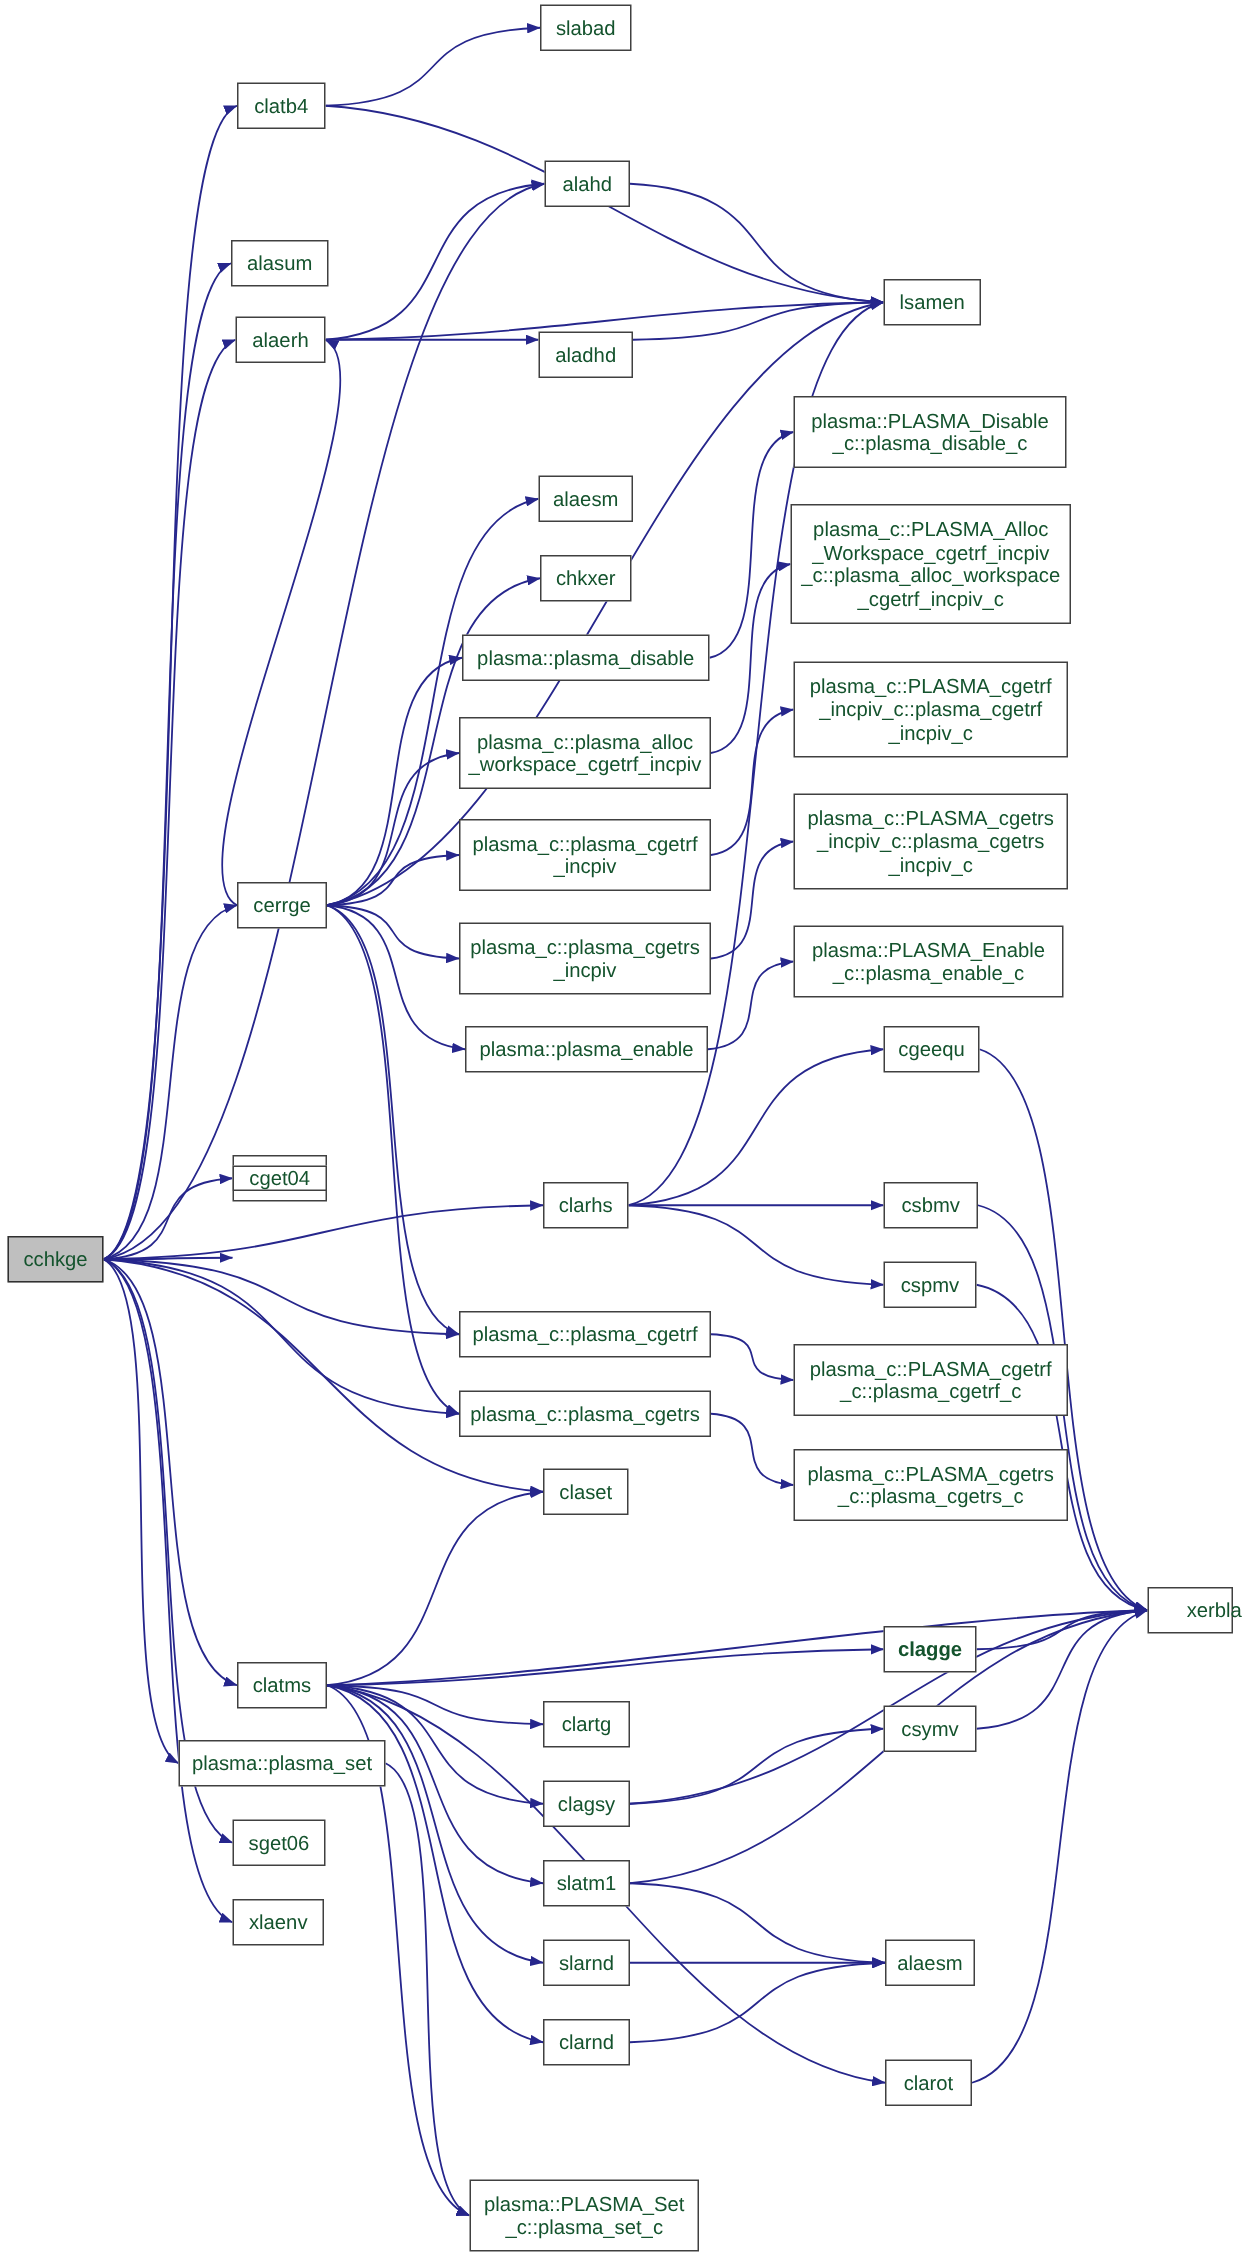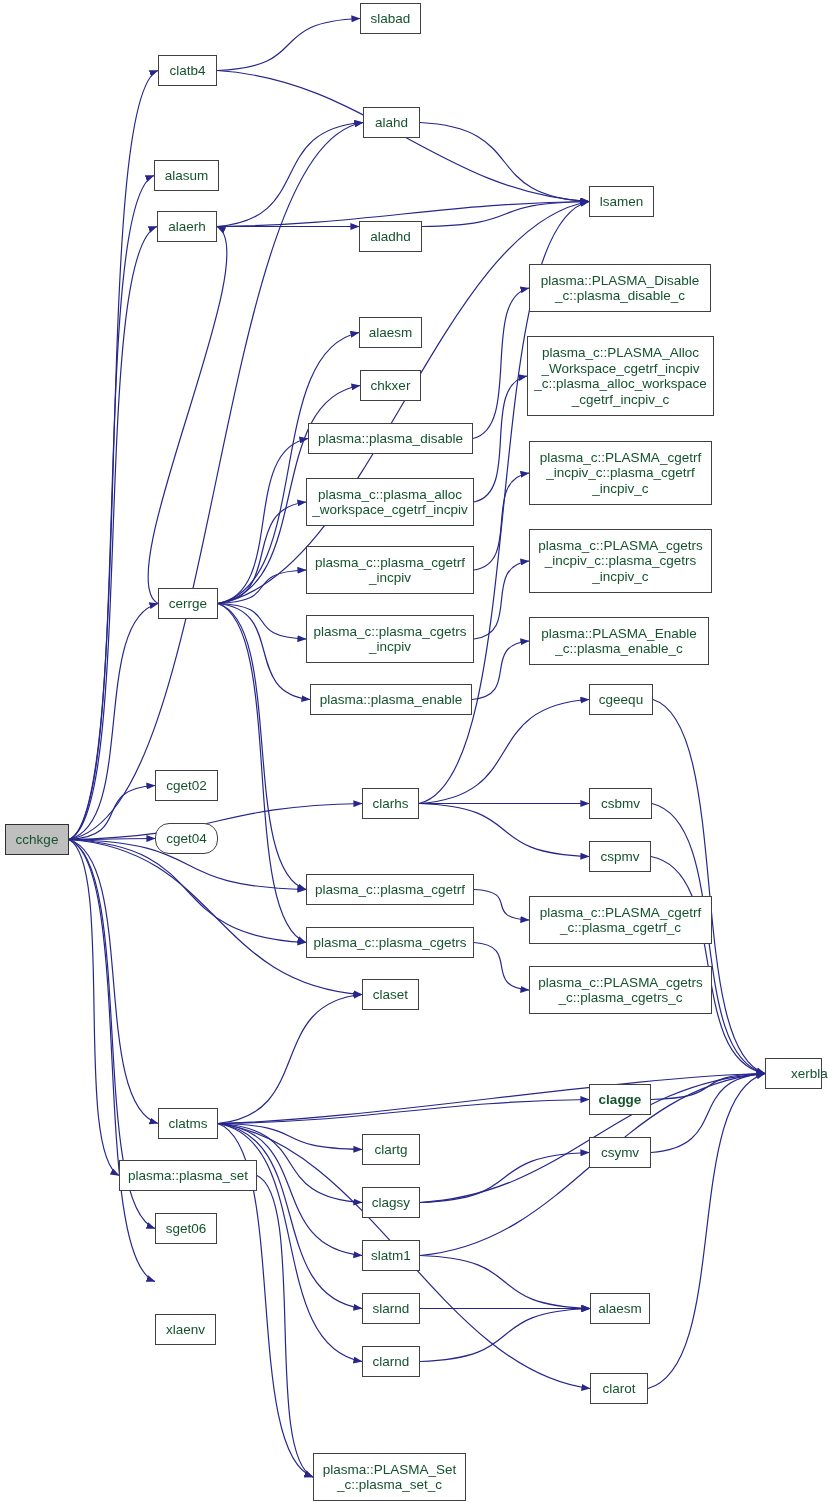--- a/index.html
+++ b/index.html
@@ -140,38 +140,38 @@
     <div class="node" style="left: 529px; top: 617px; width: 180px; height: 48px;">plasma::PLASMA_Enable
 _c::plasma_enable_c</div>
     <div class="node" style="left: 306px; top: 615px; width: 168px; height: 48px;">plasma_c::plasma_cgetrs
 _incpiv</div>
     <div class="node" style="left: 589px; top: 684px; width: 64px; height: 31px;">cgeequ</div>
     <div class="node" style="left: 310px; top: 684px; width: 162px; height: 31px;">plasma::plasma_enable</div>
     <div class="node" style="left: 155px; top: 770px; width: 63px; height: 31px; text-align: center;">cget02</div>
     <div class="node" style="left: 362px; top: 788px; width: 57px; height: 31px;">clarhs</div>
     <div class="node" style="left: 589px; top: 788px; width: 63px; height: 31px;">csbmv</div>
     <div class="node root" style="left: 5px; top: 824px; width: 64px; height: 31px;">cchkge</div>
-    <div class="node" style="left: 155px; top: 823px; width: 63px; height: 31px; border-radius: 14px;">cget04</div>
+    <div class="node" style="left: 155px; top: 777px; width: 63px; height: 17px;">cget04</div>
     <div class="node" style="left: 589px; top: 841px; width: 62px; height: 31px;">cspmv</div>
     <div class="node" style="left: 306px; top: 874px; width: 168px; height: 31px;">plasma_c::plasma_cgetrf</div>
     <div class="node" style="left: 529px; top: 896px; width: 183px; height: 48px;">plasma_c::PLASMA_cgetrf
 _c::plasma_cgetrf_c</div>
     <div class="node" style="left: 306px; top: 927px; width: 168px; height: 31px;">plasma_c::plasma_cgetrs</div>
     <div class="node" style="left: 529px; top: 966px; width: 183px; height: 48px;">plasma_c::PLASMA_cgetrs
 _c::plasma_cgetrs_c</div>
     <div class="node" style="left: 362px; top: 979px; width: 57px; height: 31px;">claset</div>
     <div class="node" style="left: 765px; top: 1058px; width: 57px; height: 31px; padding-left: 32px;">xerbla</div>
     <div class="node" style="left: 589px; top: 1084px; width: 62px; height: 31px; font-weight: bold;">clagge</div>
     <div class="node" style="left: 158px; top: 1108px; width: 60px; height: 31px;">clatms</div>
     <div class="node" style="left: 362px; top: 1134px; width: 58px; height: 31px;">clartg</div>
     <div class="node" style="left: 589px; top: 1137px; width: 62px; height: 31px;">csymv</div>
     <div class="node" style="left: 119px; top: 1160px; width: 138px; height: 31px;">plasma::plasma_set</div>
     <div class="node" style="left: 362px; top: 1187px; width: 58px; height: 31px;">clagsy</div>
     <div class="node" style="left: 155px; top: 1213px; width: 62px; height: 31px;">sget06</div>
     <div class="node" style="left: 362px; top: 1240px; width: 58px; height: 31px;">slatm1</div>
-    <div class="node" style="left: 155px; top: 1266px; width: 61px; height: 31px; margin-top: 48px;">xlaenv</div>
+    <div class="node" style="left: 155px; top: 1266px; width: 61px; height: 31px;">xlaenv</div>
     <div class="node" style="left: 362px; top: 1293px; width: 58px; height: 31px;">slarnd</div>
     <div class="node" style="left: 590px; top: 1293px; width: 60px; height: 31px;">alaesm</div>
     <div class="node" style="left: 362px; top: 1346px; width: 58px; height: 31px;">clarnd</div>
     <div class="node" style="left: 590px; top: 1373px; width: 58px; height: 31px; text-align: center;">clarot</div>
     <div class="node" style="left: 313px; top: 1453px; width: 153px; height: 48px;">plasma::PLASMA_Set
 _c::plasma_set_c</div>
   </div>
 
 </body></html>

